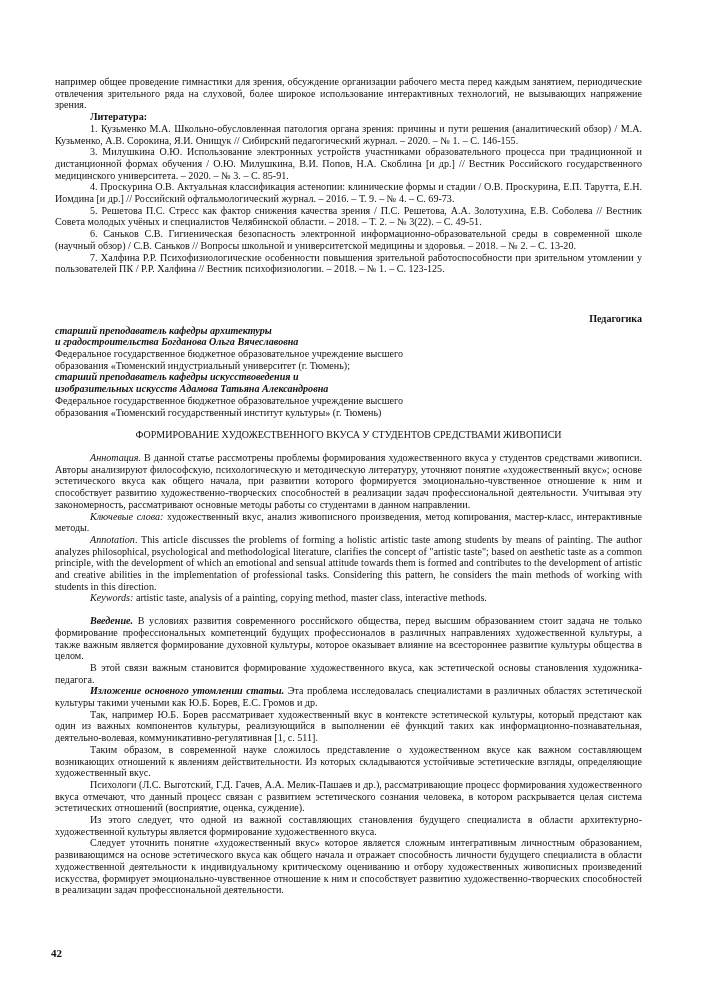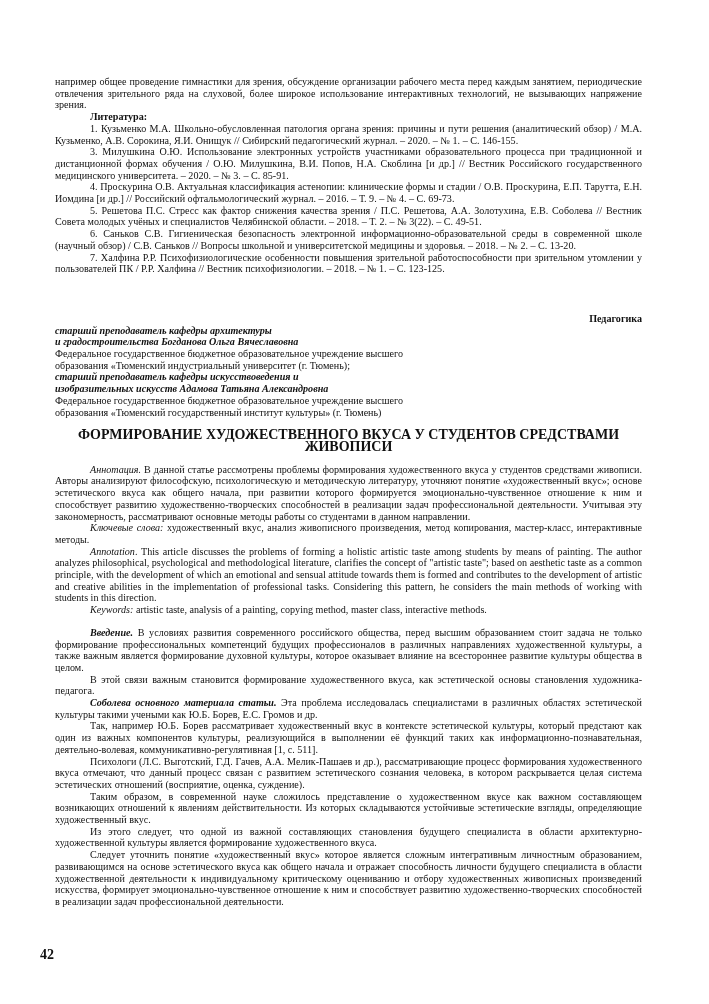--- a/index.html
+++ b/index.html
@@ -10,23 +10,23 @@
     font-size: 10.1px; line-height: 11.7px; color: #111;
   }
   p { margin: 0; text-align: justify; }
   .ind { text-indent: 35px; }
   .b { font-weight: bold; font-style: italic; }
   .i { font-style: italic; }
   .lit-title { font-weight: bold; text-indent: 35px; }
   .section-label { text-align: right; font-weight: bold; margin-top: 38px; }
   .udk { font-weight: bold; margin-top: 11px; }
   .aff p { text-align: left; }
-  .title { text-align: center; font-weight: bold; margin-top: 11px; margin-bottom: 11px; font-size: 14px; }
+  .title { text-align: center; font-weight: normal; margin-top: 11px; margin-bottom: 11px; font-size: 10px; }
   .gap-body { height: 11px; }
-  .page-num { position: absolute; left: 40px; top: 947px; font-family: "Liberation Serif", serif; font-weight: bold; font-size: 14px; color: #111; }
+  .page-num { position: absolute; left: 51px; top: 947px; font-family: "Liberation Serif", serif; font-weight: bold; font-size: 11px; color: #111; }
 </style>
 </head>
 <body>
 
 <div class="page">
   <p>например общее проведение гимнастики для зрения, обсуждение организации рабочего места перед каждым занятием, периодические отвлечения зрительного ряда на слуховой, более широкое использование интерактивных технологий, не вызывающих напряжение зрения.</p>
 
   <p class="lit-title">Литература:</p>
   <p class="ind">1. Кузьменко М.А. Школьно-обусловленная патология органа зрения: причины и пути решения (аналитический обзор) / М.А. Кузьменко, А.В. Сорокина, Я.И. Онищук // Сибирский педагогический журнал. – 2020. – № 1. – С. 146-155.</p>
   <p class="ind">3. Милушкина О.Ю. Использование электронных устройств участниками образовательного процесса при традиционной и дистанционной формах обучения / О.Ю. Милушкина, В.И. Попов, Н.А. Скоблина [и др.] // Вестник Российского государственного медицинского университета. – 2020. – № 3. – С. 85-91.</p>
@@ -54,21 +54,21 @@
 
   <p class="ind"><span class="i">Аннотация.</span><span> В данной статье рассмотрены проблемы формирования художественного вкуса у студентов средствами живописи. Авторы анализируют философскую, психологическую и методическую литературу, уточняют понятие «художественный вкус»; основе эстетического вкуса как общего начала, при развитии которого формируется эмоционально-чувственное отношение к ним и способствует развитию художественно-творческих способностей в реализации задач профессиональной деятельности. Учитывая эту закономерность, рассматривают основные методы работы со студентами в данном направлении.</span></p>
   <p class="ind"><span class="i">Ключевые слова:</span><span> художественный вкус, анализ живописного произведения, метод копирования, мастер-класс, интерактивные методы.</span></p>
   <p class="ind"><span class="i">Annotation</span><span>. This article discusses the problems of forming a holistic artistic taste among students by means of painting. The author analyzes philosophical, psychological and methodological literature, clarifies the concept of "artistic taste"; based on aesthetic taste as a common principle, with the development of which an emotional and sensual attitude towards them is formed and contributes to the development of artistic and creative abilities in the implementation of professional tasks. Considering this pattern, he considers the main methods of working with students in this direction.</span></p>
   <p class="ind"><span class="i">Keywords:</span><span> artistic taste, analysis of a painting, copying method, master class, interactive methods.</span></p>
 
   <div class="gap-body"></div>
 
   <p class="ind"><span class="b">Введение.</span><span> В условиях развития современного российского общества, перед высшим образованием стоит задача не только формирование профессиональных компетенций будущих профессионалов в различных направлениях художественной культуры, а также важным является формирование духовной культуры, которое оказывает влияние на всестороннее развитие культуры общества в целом.</span></p>
   <p class="ind">В этой связи важным становится формирование художественного вкуса, как эстетической основы становления художника-педагога.</p>
-  <p class="ind"><span class="b">Соболева основного материала статьи.</span><span> Эта проблема исследовалась специалистами в различных областях эстетической культуры такими учеными как Ю.Б. Борев, Е.С. Громов и др.</span></p>
+  <p class="ind"><span class="b">Изложение основного утомлении статьи.</span><span> Эта проблема исследовалась специалистами в различных областях эстетической культуры такими учеными как Ю.Б. Борев, Е.С. Громов и др.</span></p>
   <p class="ind">Так, например Ю.Б. Борев рассматривает художественный вкус в контексте эстетической культуры, который предстают как один из важных компонентов культуры, реализующийся в выполнении её функций таких как информационно-познавательная, деятельно-волевая, коммуникативно-регулятивная [1, с. 511].</p>
+  <p class="ind">Таким образом, в современной науке сложилось представление о художественном вкусе как важном составляющем возникающих отношений к явлениям действительности. Из которых складываются устойчивые эстетические взгляды, определяющие художественный вкус.</p>
   <p class="ind">Психологи (Л.С. Выготский, Г.Д. Гачев, А.А. Мелик-Пашаев и др.), рассматривающие процесс формирования художественного вкуса отмечают, что данный процесс связан с развитием эстетического сознания человека, в котором раскрывается целая система эстетических отношений (восприятие, оценка, суждение).</p>
-  <p class="ind">Таким образом, в современной науке сложилось представление о художественном вкусе как важном составляющем возникающих отношений к явлениям действительности. Из которых складываются устойчивые эстетические взгляды, определяющие художественный вкус.</p>
   <p class="ind">Из этого следует, что одной из важной составляющих становления будущего специалиста в области архитектурно-художественной культуры является формирование художественного вкуса.</p>
   <p class="ind">Следует уточнить понятие «художественный вкус» которое является сложным интегративным личностным образованием, развивающимся на основе эстетического вкуса как общего начала и отражает способность личности будущего специалиста в области художественной деятельности к индивидуальному критическому оцениванию и отбору художественных живописных произведений искусства, формирует эмоционально-чувственное отношение к ним и способствует развитию художественно-творческих способностей в реализации задач профессиональной деятельности.</p>
 </div>
 
 <div class="page-num">42</div>
 
 </body></html>

